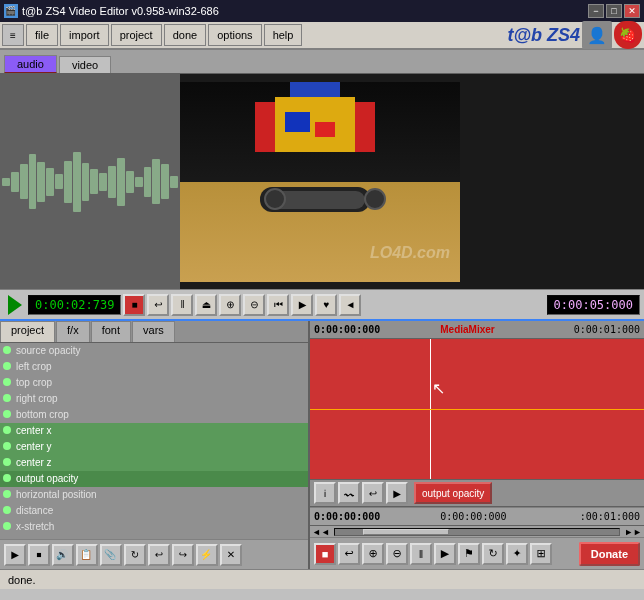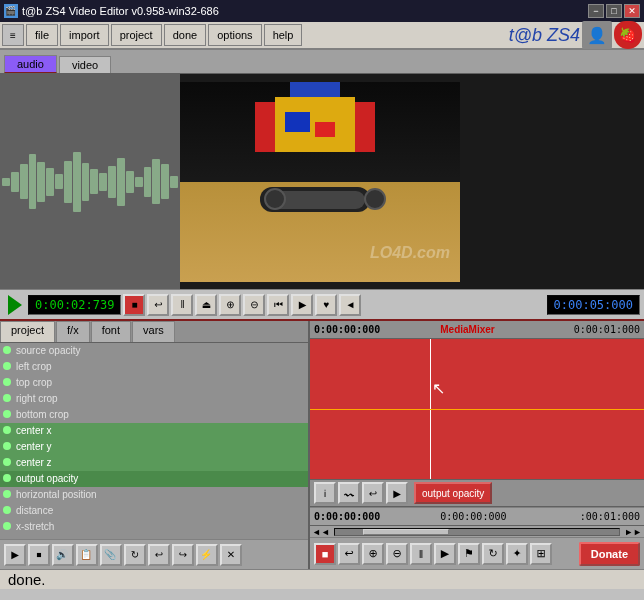--- a/index.html
+++ b/index.html
@@ -90,21 +90,21 @@
       align-items: center;
     }
     .menu-logo {
       margin-left: auto;
       display: flex;
       align-items: center;
       gap: 2px;
     }
     .logo-text {
       font-size: 18px;
-      font-weight: normal;
+      font-weight: bold;
       color: #2244aa;
       font-style: italic;
     }
     .logo-avatar {
       width: 30px;
       height: 28px;
       background: #888;
       border-radius: 2px;
       overflow: hidden;
       display: flex;
@@ -194,21 +194,21 @@
       font-size: 16px;
       font-weight: bold;
       font-style: italic;
     }
 
     
     .transport-bar {
       background: #c0c0c0;
       height: 32px;
       border-top: 1px solid #808080;
-      border-bottom: 2px solid #7f1d1d;
+      border-bottom: 2px solid #3b82f6;
       display: flex;
       align-items: center;
       padding: 2px 4px;
       gap: 2px;
     }
     .play-indicator {
       width: 0;
       height: 0;
       border-left: 14px solid #008800;
       border-top: 10px solid transparent;
@@ -233,21 +233,21 @@
       display: flex;
       align-items: center;
       justify-content: center;
       cursor: pointer;
       font-size: 10px;
     }
     .transport-btn.red { background: #cc3333; }
     .time-display-right {
       margin-left: auto;
       background: #000;
-      color: #3b82f6;
+      color: #f0abfc;
       font-family: monospace;
       font-size: 12px;
       padding: 2px 6px;
       min-width: 90px;
       text-align: center;
       border: 1px inset #606060;
     }
 
     
     .bottom-area {
@@ -504,21 +504,21 @@
     }
 
     
     .status-bar {
       background: #d4d0c8;
       height: 20px;
       border-top: 1px solid #808080;
       display: flex;
       align-items: center;
       padding: 0 8px;
-      font-size: 15px;
+      font-size: 11px;
     }
 
     
     .arr-scrollbar {
       height: 12px;
       background: #a0a0a0;
       border-top: 1px solid #606060;
       display: flex;
       align-items: center;
     }

